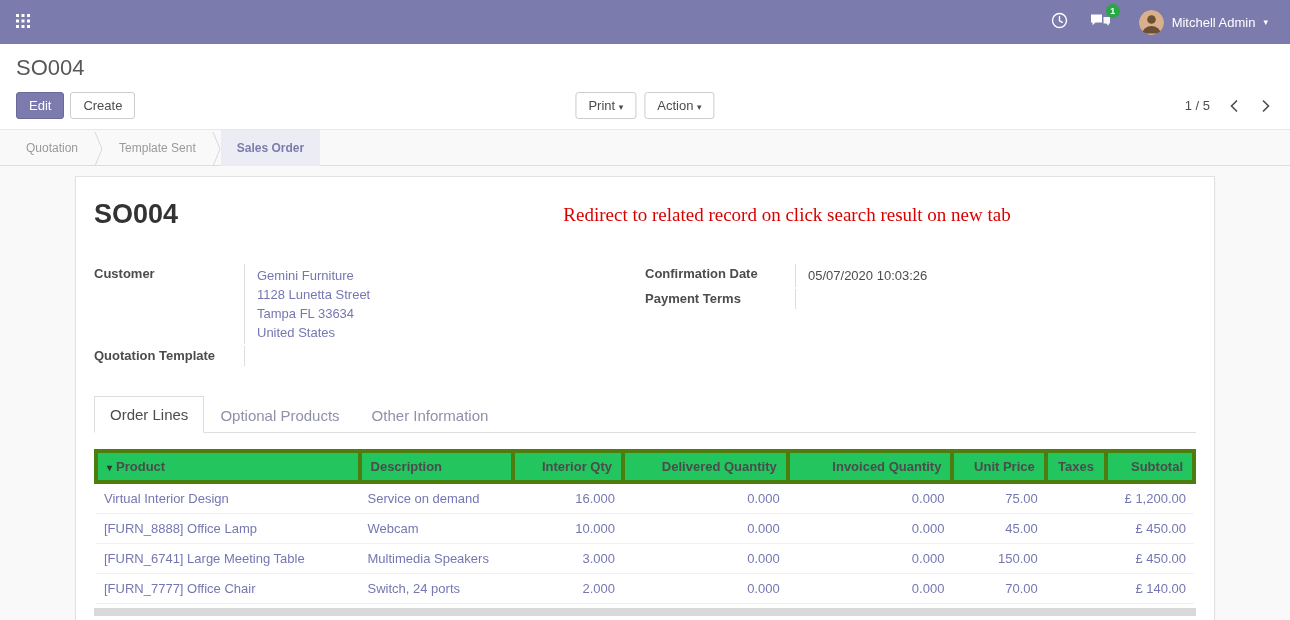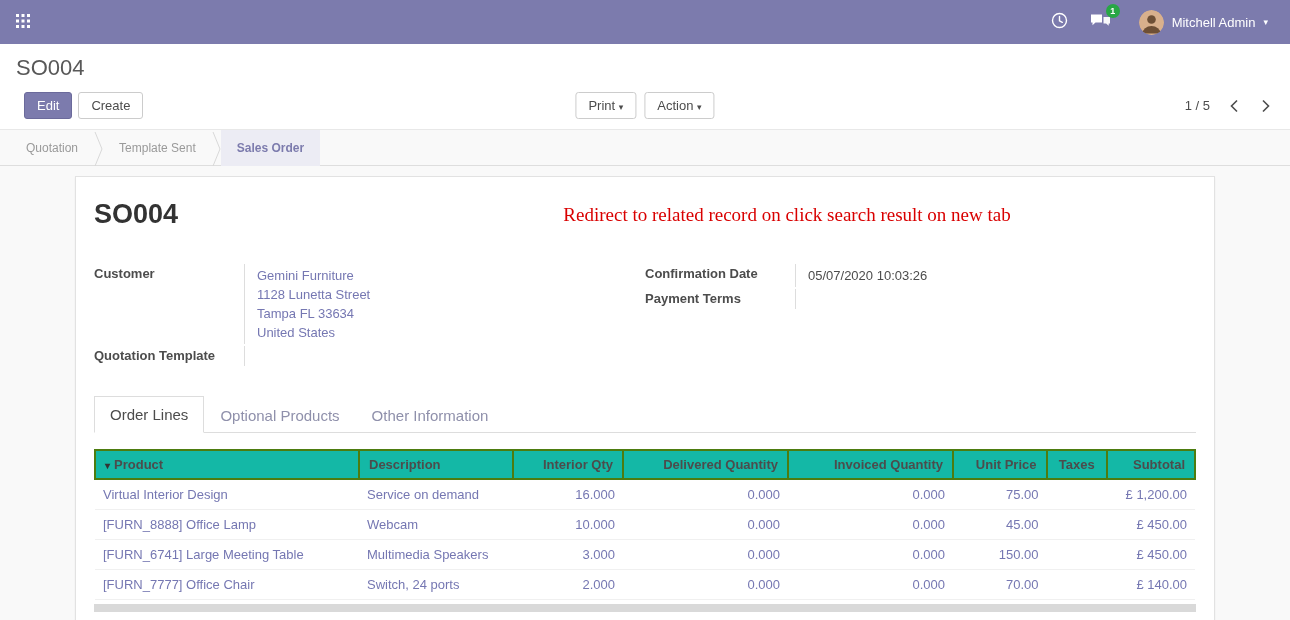--- a/index.html
+++ b/index.html
@@ -43,21 +43,21 @@
   .breadcrumb-row { padding: 11px 16px 3px; background: #fff; }
   .page-title { font-size: 22px; color: #585858; }
 
   
   .cp-row { display: flex; align-items: center; padding: 8px 16px 10px; position: relative; background: #fff; }
   .btn {
     border: 1px solid #ccc; background: #fff; color: #4c4c4c;
     padding: 5px 12px; border-radius: 3px; font-size: 13px;
   }
   .btn-primary { background: #7c7bad; border-color: #6b6a9b; color: #fff; }
-  .cp-left { display: flex; gap: 6px; margin-left: 8px; }
+  .cp-left { display: flex; gap: 6px; }
   .cp-center { position: absolute; left: 50%; transform: translateX(-50%); display: flex; gap: 8px; }
   .cp-right { margin-left: auto; display: flex; align-items: center; gap: 16px; color: #4c4c4c; }
   .pager-btn { background: none; border: none; padding: 2px 3px; display: flex; align-items: center; }
 
   
   .statusbar {
     display: flex; justify-content: space-between; align-items: center;
     background: #f9f9f9; border-top: 1px solid #e8e8e8; border-bottom: 1px solid #dedede;
     height: 37px; padding-left: 10px;
   }
@@ -99,21 +99,21 @@
 
   .tabs { display: flex; border-bottom: 1px solid #ddd; margin-top: 28px; }
   .tab {
     padding: 9px 15px; font-size: 15px; color: #8f90ab; background: none;
     border: 1px solid transparent; border-bottom: none; margin-bottom: -1px;
   }
   .tab.active { color: #4c4c4c; background: #fff; border-color: #ddd; border-bottom: 1px solid #fff; }
 
   .ol-table { width: 100%; border-collapse: collapse; margin-top: 16px; font-size: 13px; }
   .ol-table th {
-    background: #14b8a6; border: 2px solid #4d7c0f; font-weight: bold;
+    background: #22c55e; border: 4px solid #4d7c0f; font-weight: bold;
     padding: 6px 9px; color: #4c4c4c; white-space: nowrap;
   }
   .ol-table td { padding: 5px 8px; border-bottom: 1px solid #f0f0f0; color: #7577b2; }
   .ta-l { text-align: left; } .ta-r { text-align: right; } .ta-c { text-align: center; }
   .sort-caret { font-size: 10px; color: #333; margin-right: 4px; }
   .table-bottom-bar { height: 8px; background: #d9d9d9; margin-top: 4px; }
 </style>
 </head>
 <body>
 

